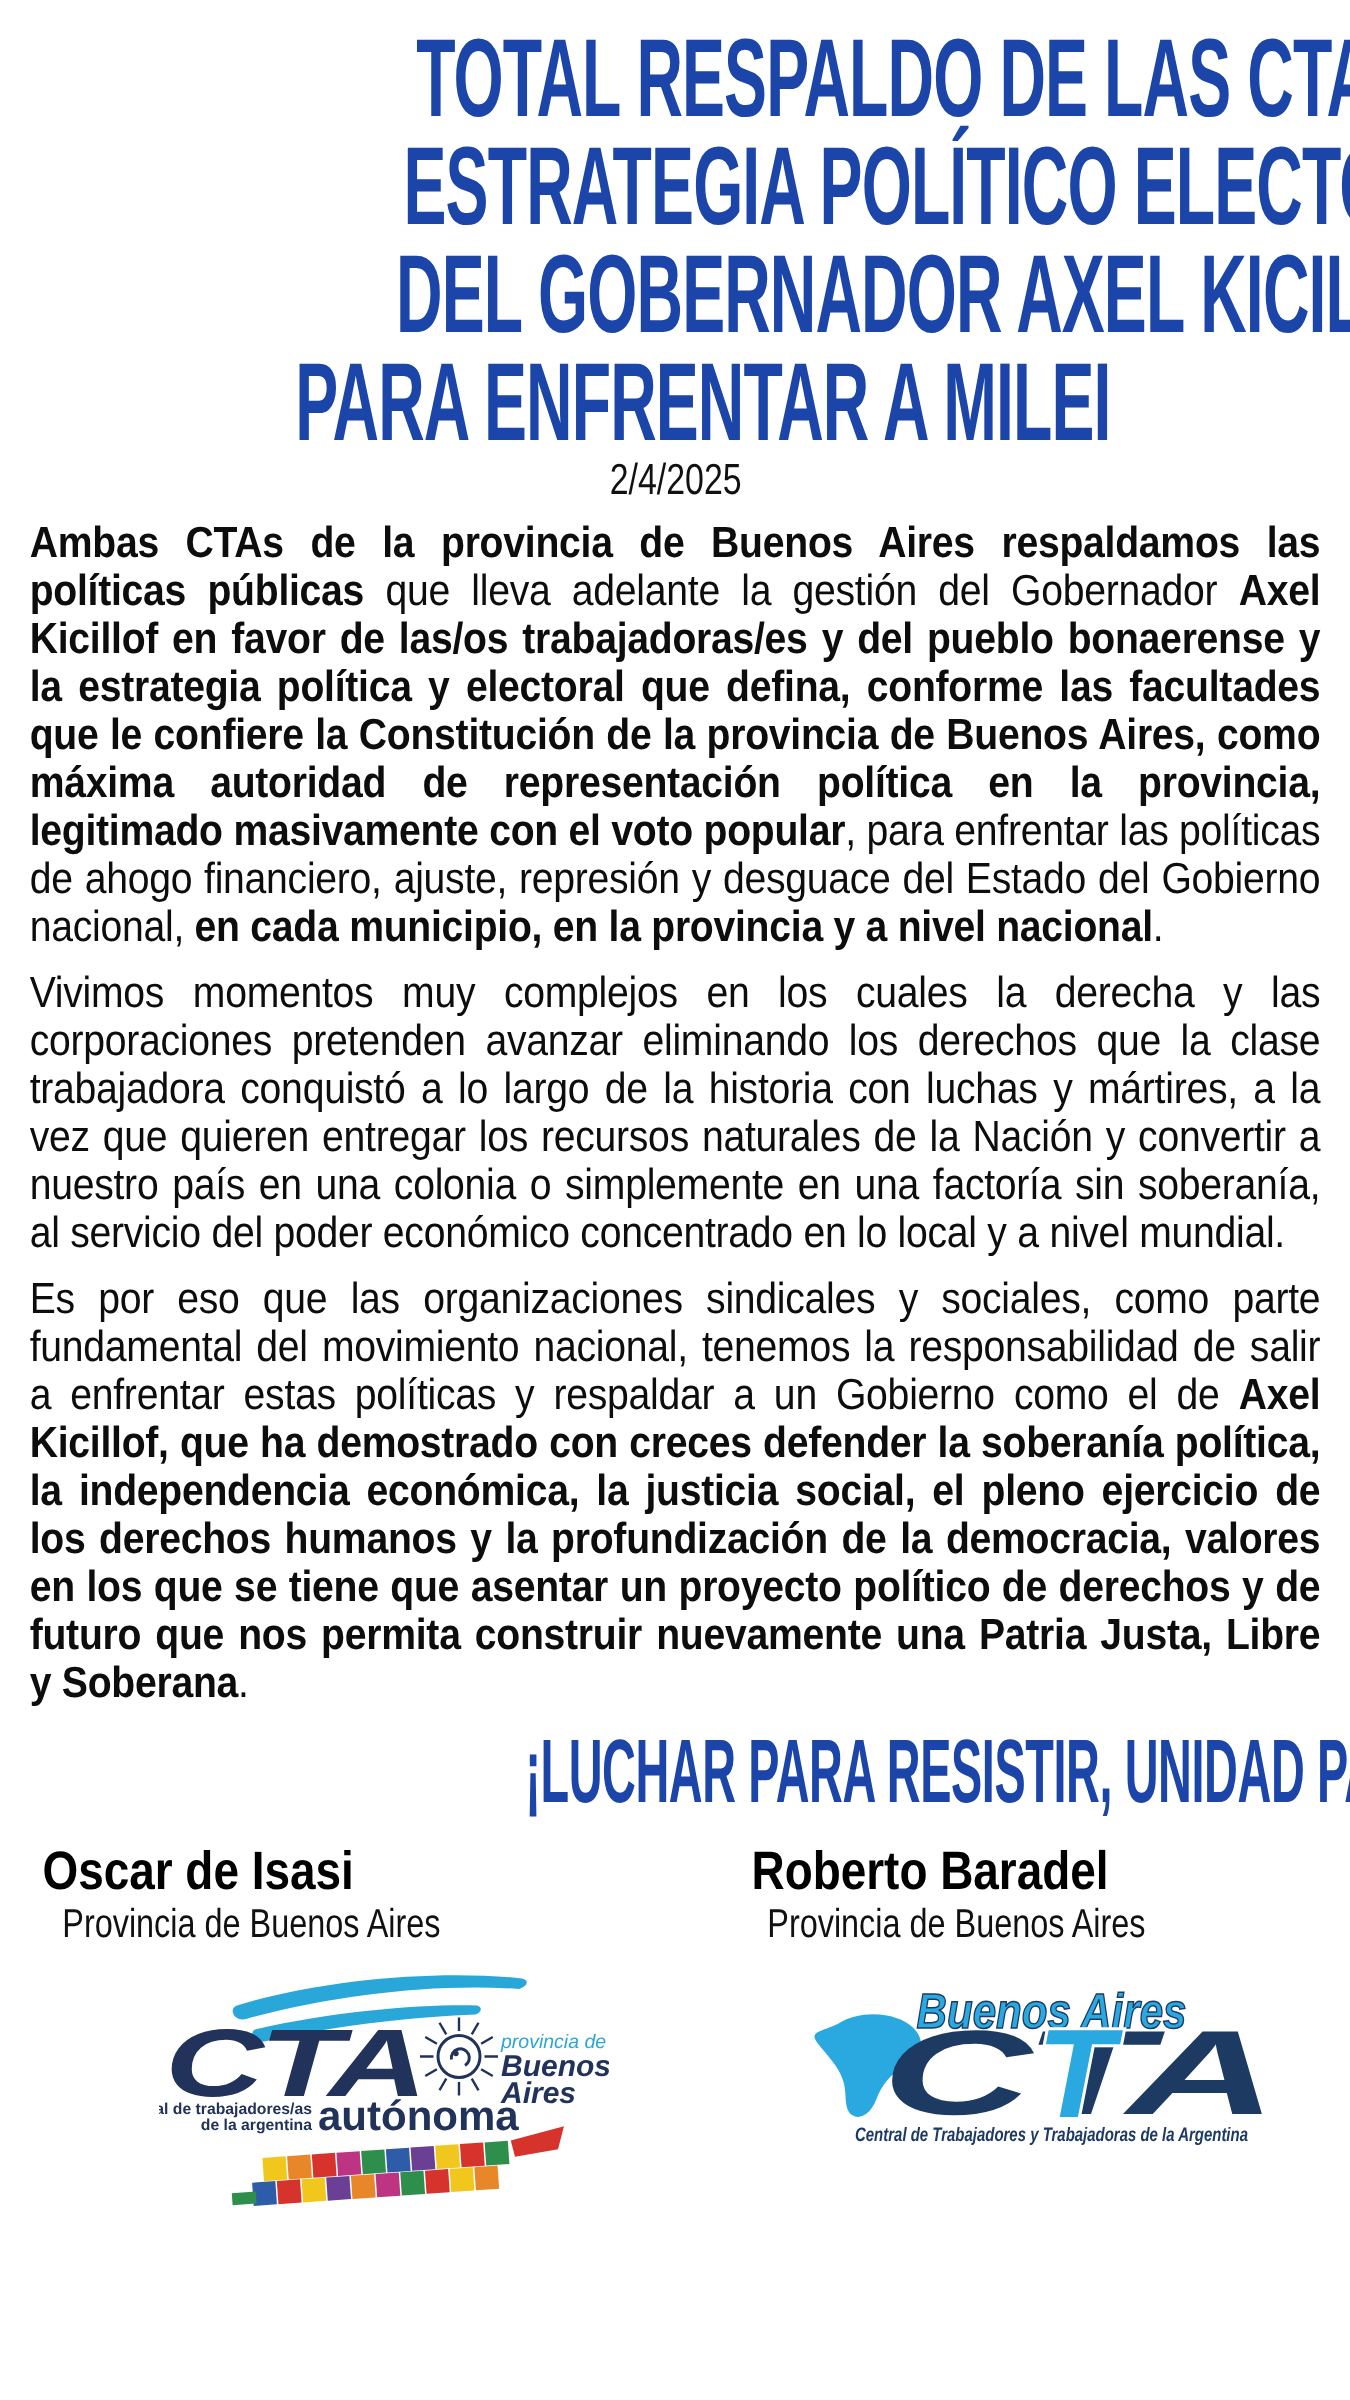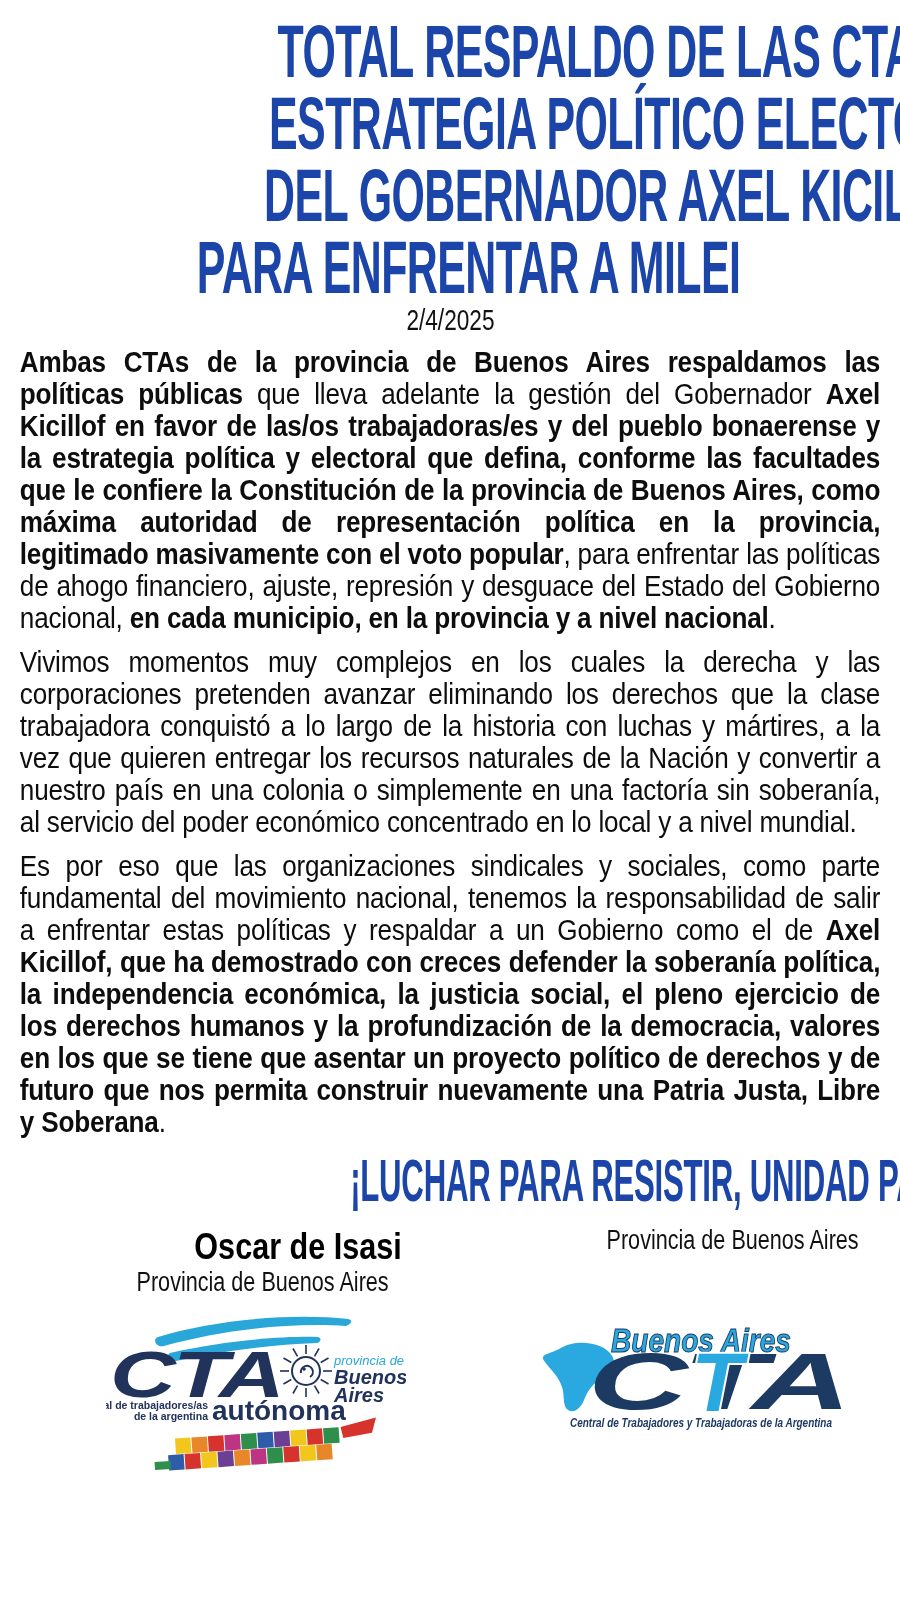--- a/index.html
+++ b/index.html
@@ -27,21 +27,21 @@
   }
   .b{font-weight:700;}
   
   .slogan-line{margin-top:10px;height:62px;line-height:62px;text-align:center;white-space:nowrap;}
   .slogan-line>span{
     display:inline-block;transform:scaleX(0.52);transform-origin:50% 50%;
     font-size:60px;font-weight:700;letter-spacing:-0.5px;color:#1b45a8;white-space:nowrap;
   }
   
   .signatures{margin-top:14px;display:flex;justify-content:center;gap:60px;}
-  .sig{width:410px;text-align:right;text-decoration:underline;}
+  .sig{width:410px;text-align:left;text-decoration:underline;}
   .sig-name{height:42px;line-height:42px;white-space:nowrap;}
   .sig-name>span{display:inline-block;transform:scaleX(0.85);transform-origin:50% 50%;font-size:36px;font-weight:700;color:#000;}
   .sig-line{height:29px;line-height:29px;white-space:nowrap;}
   .sig-line>span{display:inline-block;transform:scaleX(0.8);transform-origin:50% 50%;font-size:27px;color:#111;}
   
   .logos{position:relative;height:176px;margin-top:6px;margin-left:36px;}
   .logo-a{position:absolute;left:70px;top:6px;}
   .logo-t{position:absolute;left:495px;top:12px;}
 </style>
 </head>
@@ -66,20 +66,21 @@
   <div class="slogan-line">
     <span>¡LUCHAR PARA RESISTIR, UNIDAD PARA VENCER!</span>
   </div>
 
   <div class="signatures">
     <div class="sig">
       <div class="sig-name"><span>Oscar de Isasi</span></div>
       <div class="sig-line"><span>Provincia de Buenos Aires</span></div>
     </div>
     <div class="sig">
+      <div class="sig-name"><span>Roberto Baradel</span></div>
       <div class="sig-line"><span>Provincia de Buenos Aires</span></div>
     </div>
   </div>
 
   <div class="logos">
 
     <svg class="logo-a" width="300" height="166" viewBox="0 0 300 166" xmlns="http://www.w3.org/2000/svg">
       <g>
         <path d="M52,28 C110,10 190,4 242,10 C247,11 246,15 240,17 C185,13 115,21 58,37 C50,39 46,30 52,28 Z" fill="#2aa7d9"></path>
         <path d="M64,44 C120,31 180,27 212,28 C216,29 215,33 211,34 C165,36 120,41 70,52 C63,53 60,46 64,44 Z" fill="#2aa7d9"></path>

